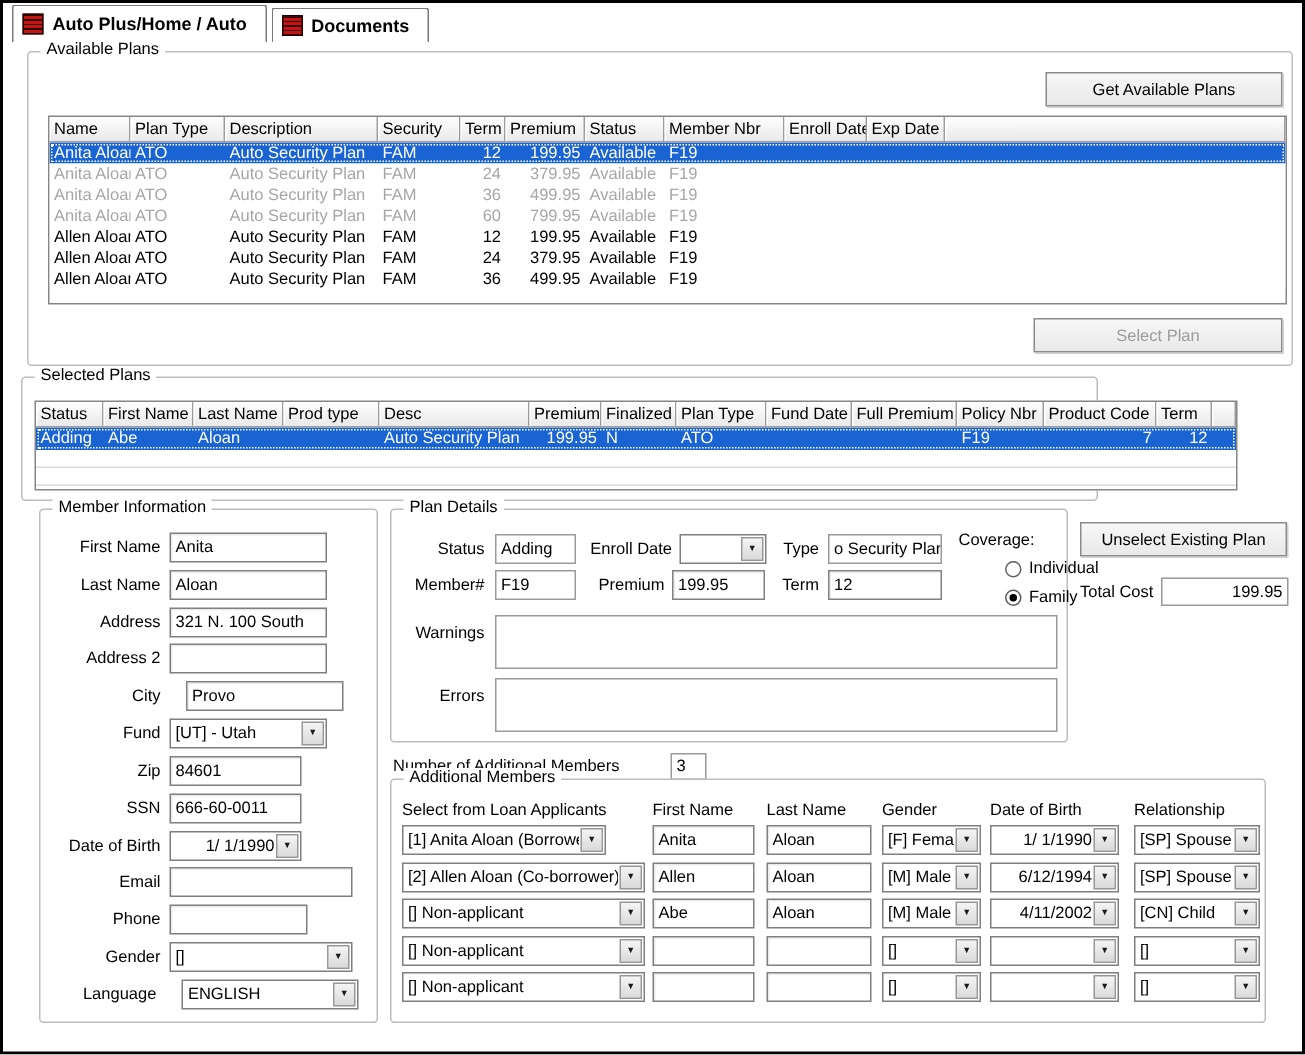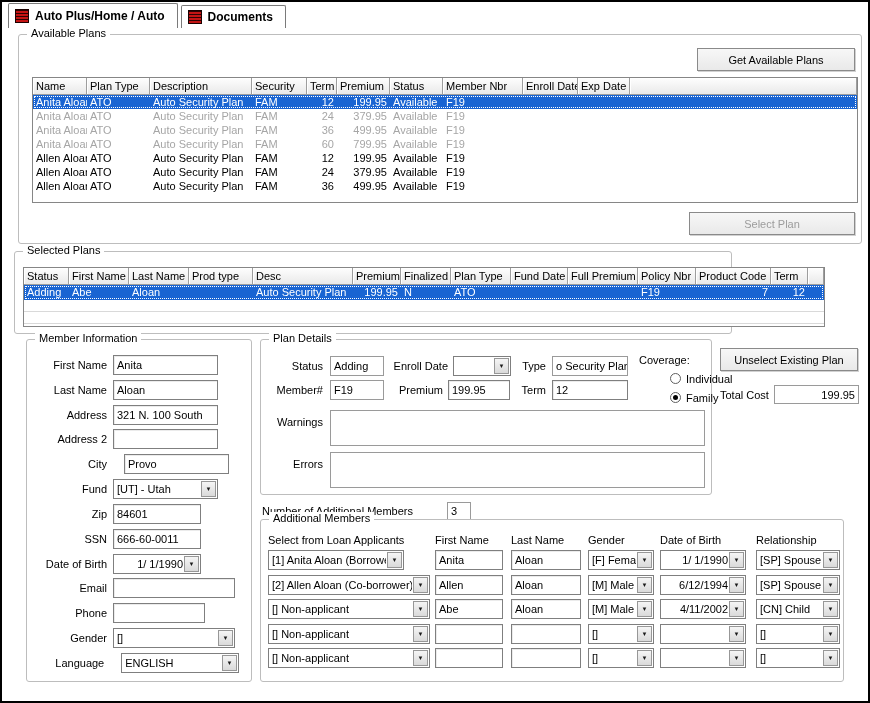--- a/index.html
+++ b/index.html
@@ -73,21 +73,21 @@
     display:flex; align-items:center; justify-content:center;
     font-size:6px; color:#1a1a1a;
   }
   .flabel { text-align:right; white-space:nowrap; }
   
   .mi-rows { position:absolute; left:2px; top:15px; width:210px; height:318px;
              display:flex; flex-direction:column; justify-content:space-between; }
   .mi-row { display:flex; align-items:center; height:20px; }
   .mi-row .flabel { width:78px; margin-right:6px; }
   
-  .radio-row { position:absolute; display:flex; align-items:flex-start; gap:5px;padding-left:27px; }
+  .radio-row { position:absolute; display:flex; align-items:flex-end; gap:5px;padding-left:27px; }
   .radio { width:11px; height:11px; border:1px solid #5f5f5f; border-radius:50%; background:#fff; position:relative; flex:0 0 11px; }
   .radio.checked::after { content:""; position:absolute; left:2px; top:2px; width:5px; height:5px; background:#000; border-radius:50%; }
   .abs { position:absolute; }
 </style>
 </head>
 <body>
 
 <div class="window">
 
   <div class="tabs">

